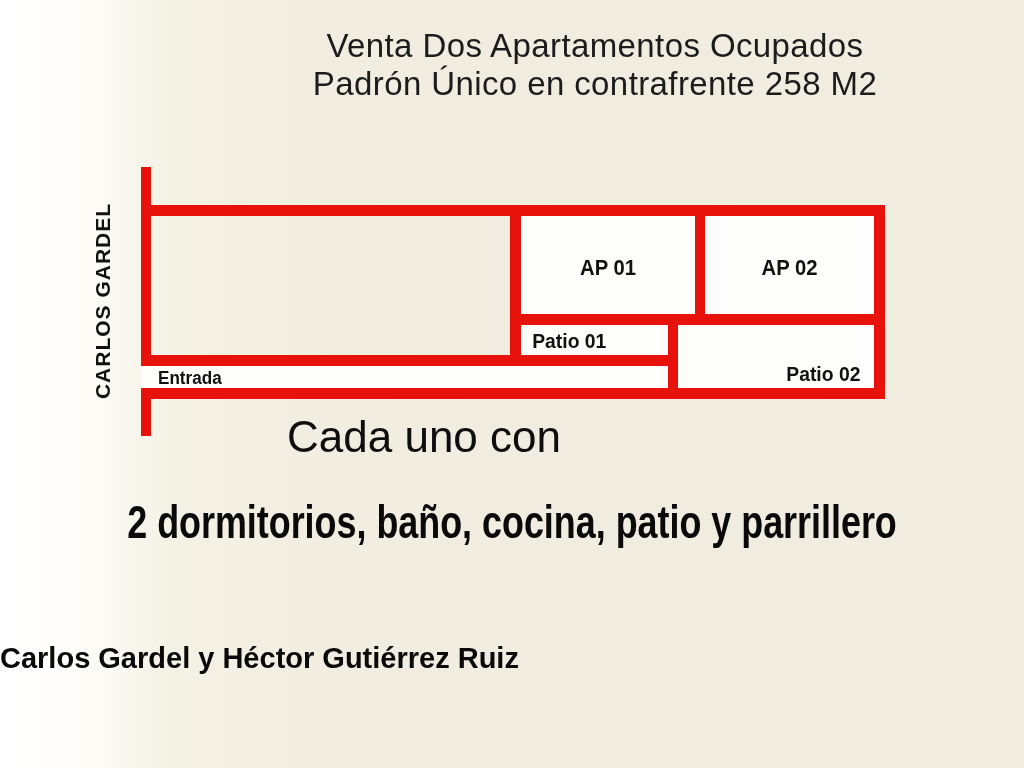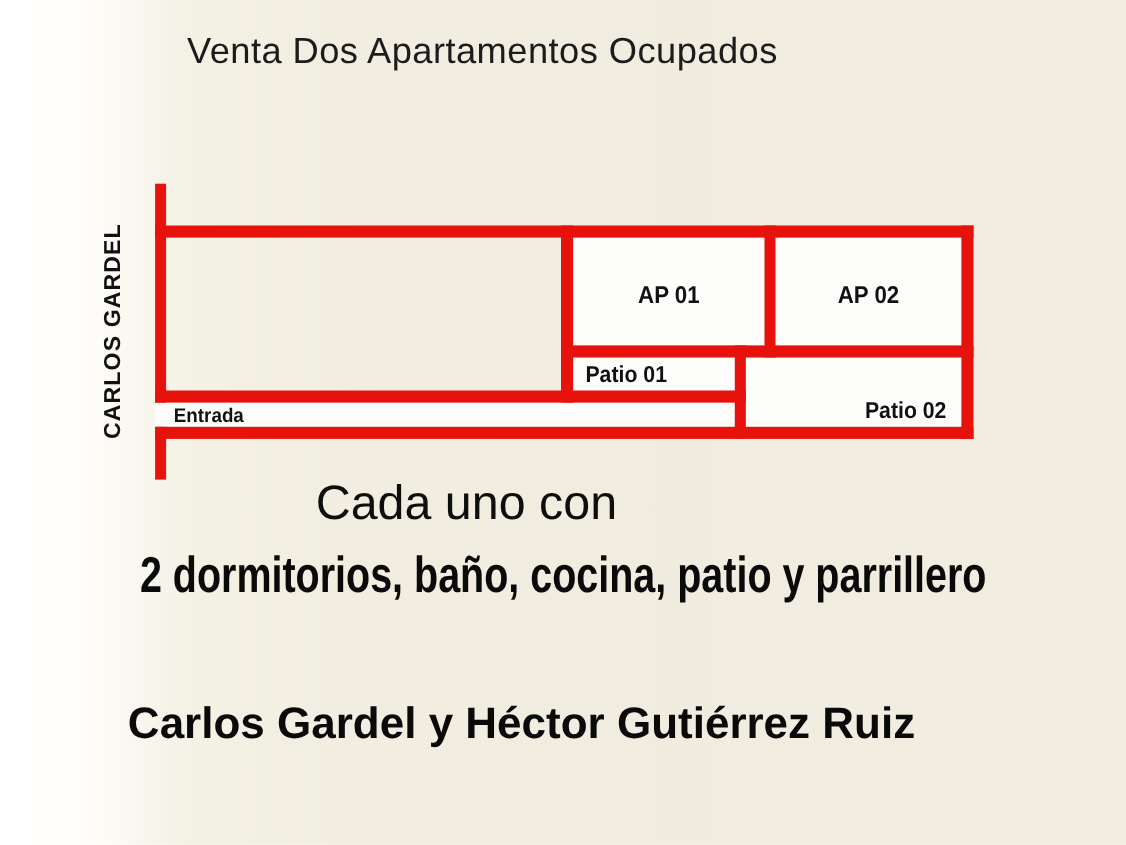--- a/index.html
+++ b/index.html
@@ -8,20 +8,21 @@
     position: relative;
     width: 1024px;
     height: 768px;
     overflow: hidden;
     background: linear-gradient(to right, #ffffff 0px, #fffefb 70px, #f4f1e5 170px, #f1eee1 320px, #f0ede0 60%, #f1ede0 100%);
   }
   
   .title {
     position: absolute;
     left: 170px; top: 27px; width: 850px;
+    text-align: center;
     font-size: 33px;
     line-height: 38px;
     letter-spacing: 0.4px;
     color: #1c1c1c;
   }
   
   .red   { position: absolute; background: #e8120d; }
   .fill  { position: absolute; background: #fdfdfb; }
   .room-label {
     position: absolute;
@@ -46,54 +47,55 @@
     left: 158px; top: 368px;
     font-weight: bold;
     font-size: 18px;
     color: #111111;
     transform: scaleX(0.95);
     transform-origin: left center;
   }
   
   .each-heading {
     position: absolute;
-    left: 0; top: 433px; width: 848px;
+    left: 0; top: 412px; width: 848px;
     text-align: center;
     font-size: 44px;
     color: #0e0e0e;
   }
   .features-line {
     position: absolute;
     left: 0; top: 495px; width: 1024px;
     text-align: center;
     font-size: 46px;
     font-weight: bold;
     color: #0a0a0a;
     transform: scaleX(0.78);
     transform-origin: 512px center;
     white-space: nowrap;
   }
   
   .footer {
     position: absolute;
     left: 0; top: 637px; width: 832px;
-    text-align: right;
-    font-size: 40px;
+    text-align: left;
+    font-size: 29px;
     line-height: 42px;
     font-weight: bold;
     color: #0a0a0a;
   }
 </style>
 </head>
 <body>
 
 <div class="canvas">
 
   <div class="title">
     <div>Venta Dos Apartamentos Ocupados</div>
+    <div>Padrón Único en contrafrente 258 M2</div>
   </div>
 
   <div>
 
     <div class="fill" style="left:521px; top:216px; width:174px; height:98px;"></div>
     <div class="fill" style="left:705px; top:216px; width:169px; height:98px;"></div>
     <div class="fill" style="left:521px; top:325px; width:147px; height:30px;"></div>
     <div class="fill" style="left:678px; top:325px; width:196px; height:63px;"></div>
     <div class="fill" style="left:141px; top:366px; width:527px; height:22px;"></div>
 

